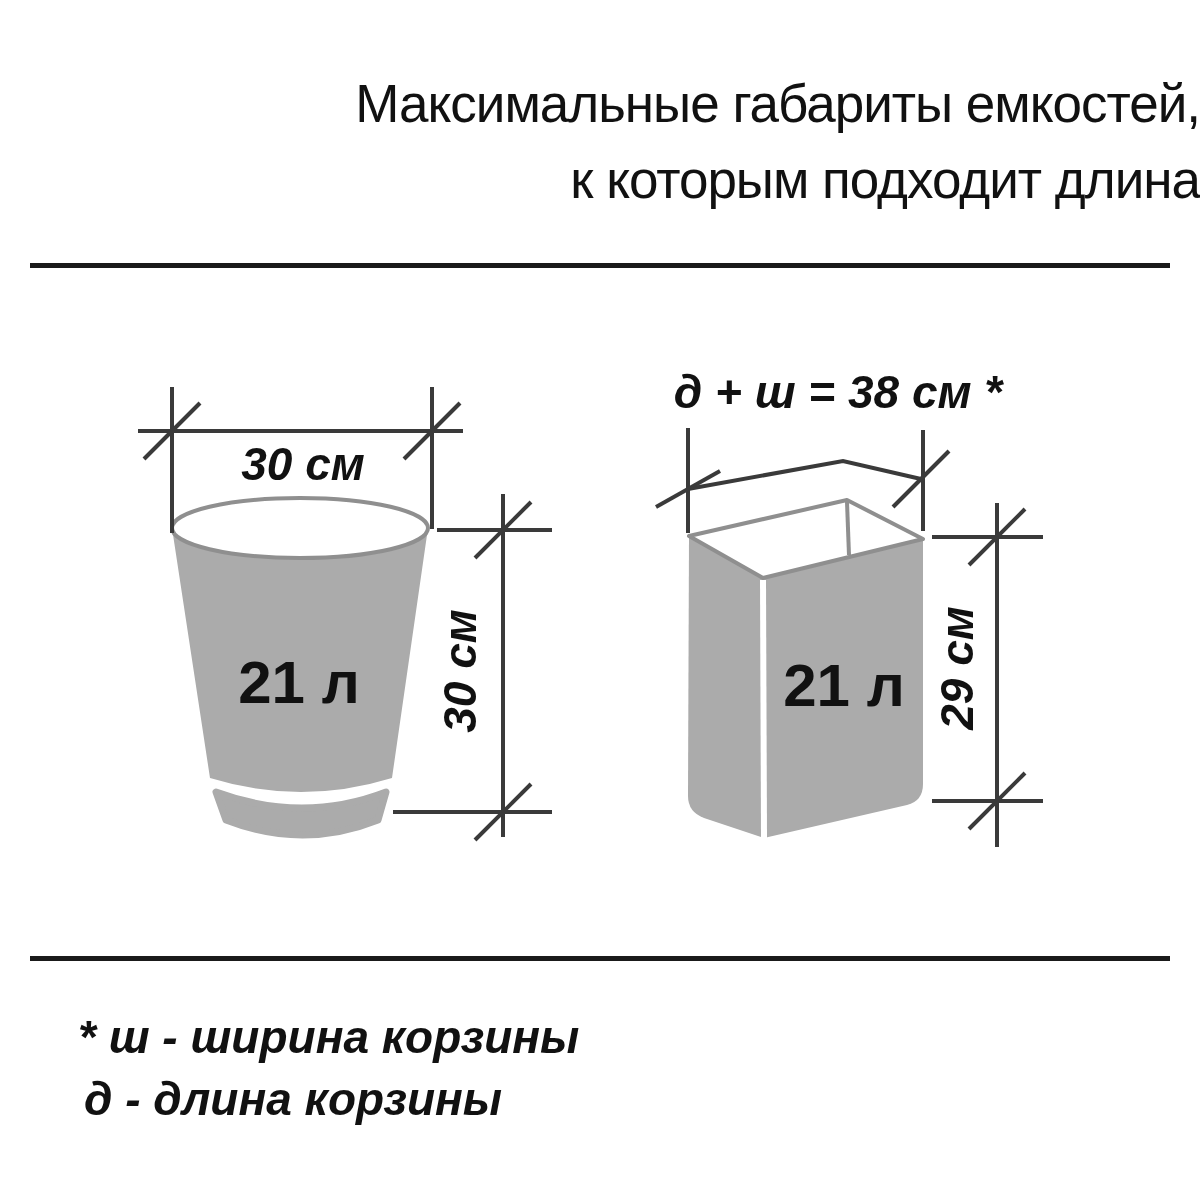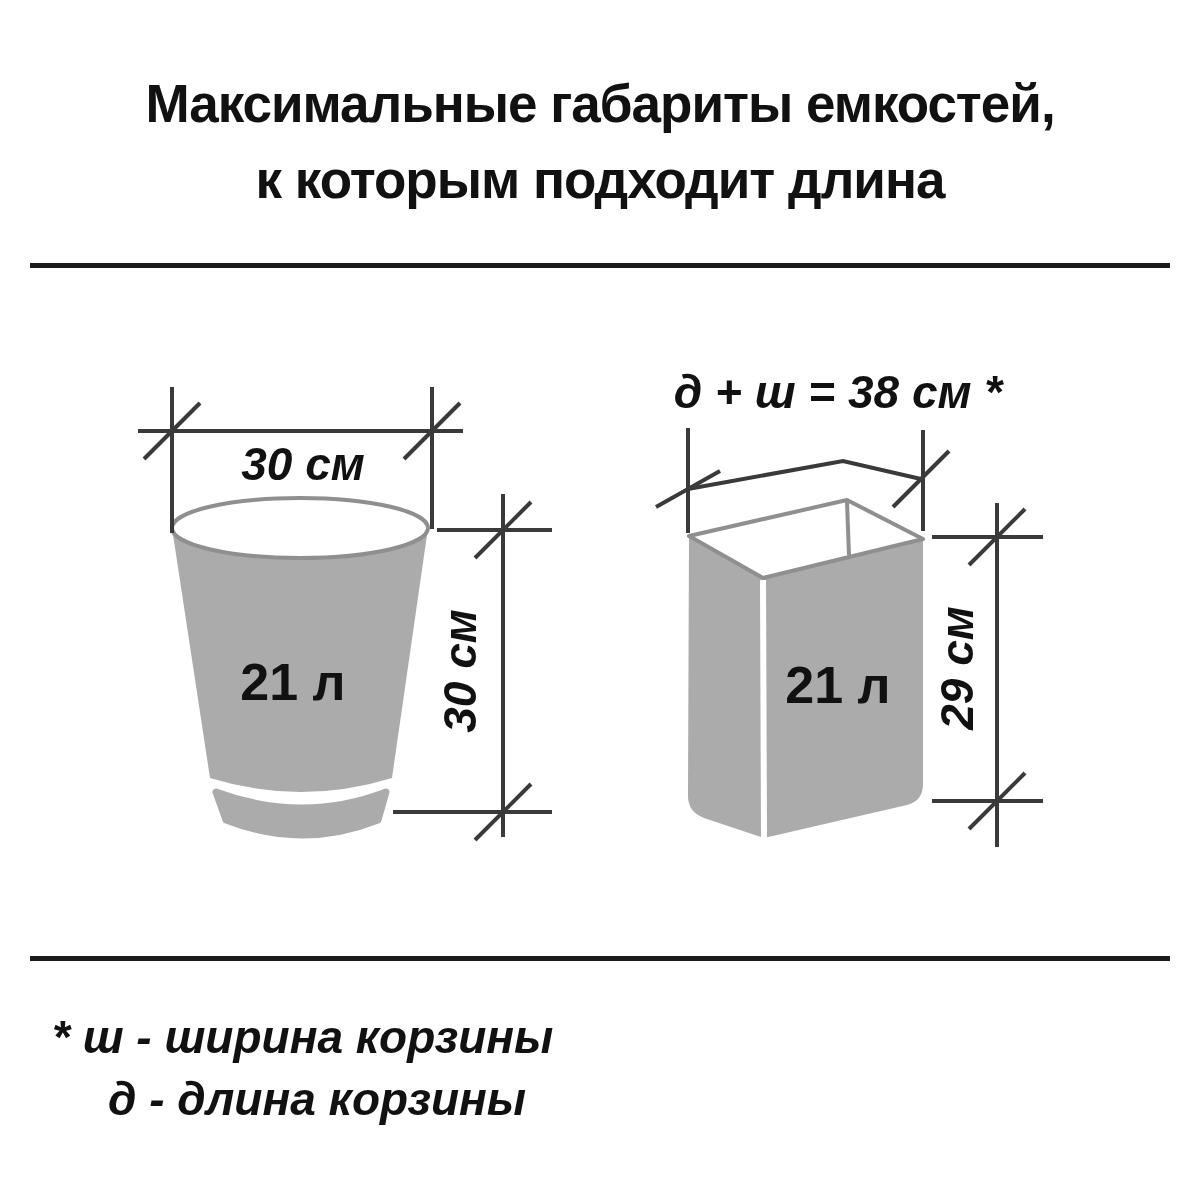--- a/index.html
+++ b/index.html
@@ -9,22 +9,22 @@
     height: 1200px;
     background: #ffffff;
     overflow: hidden;
     font-family: "Liberation Sans", sans-serif;
     color: #111111;
   }
   .title {
     position: absolute;
     left: 0; top: 66px;
     width: 100%;
-    text-align: center;
-    font-weight: bold;
+    text-align: right;
+    font-weight: normal;
     font-size: 53px;
     line-height: 76px;
     letter-spacing: -1px;
     color: #111111;
   }
   .rule {
     position: absolute;
     left: 30px;
     width: 1140px;
     height: 5px;
@@ -45,34 +45,35 @@
   }
   .dim-label {
     font-style: italic;
     font-size: 46px;
     transform: translate(-50%, -50%);
   }
   .dim-label.vertical {
     transform: translate(-50%, -50%) rotate(-90deg);
   }
   .vol-label {
-    font-size: 52px;
+    font-size: 60px;
     transform: translate(-50%, -50%);
+    margin-left: 6px;
   }
   .footnote {
     position: absolute;
     left: 0; top: 1006px;
     font-weight: bold;
     font-style: italic;
     font-size: 46px;
     line-height: 62px;
     color: #111111;
   }
-  .footnote .fn-line1 { padding-left: 52px; }
-  .footnote .fn-line2 { padding-left: 108px; }
+  .footnote .fn-line1 { padding-left: 78px; }
+  .footnote .fn-line2 { padding-left: 84px; }
 </style>
 </head>
 <body>
 
 <div class="page">
 
   <div class="title">
     <div>Максимальные габариты емкостей,</div>
     <div>к которым подходит длина</div>
   </div>

